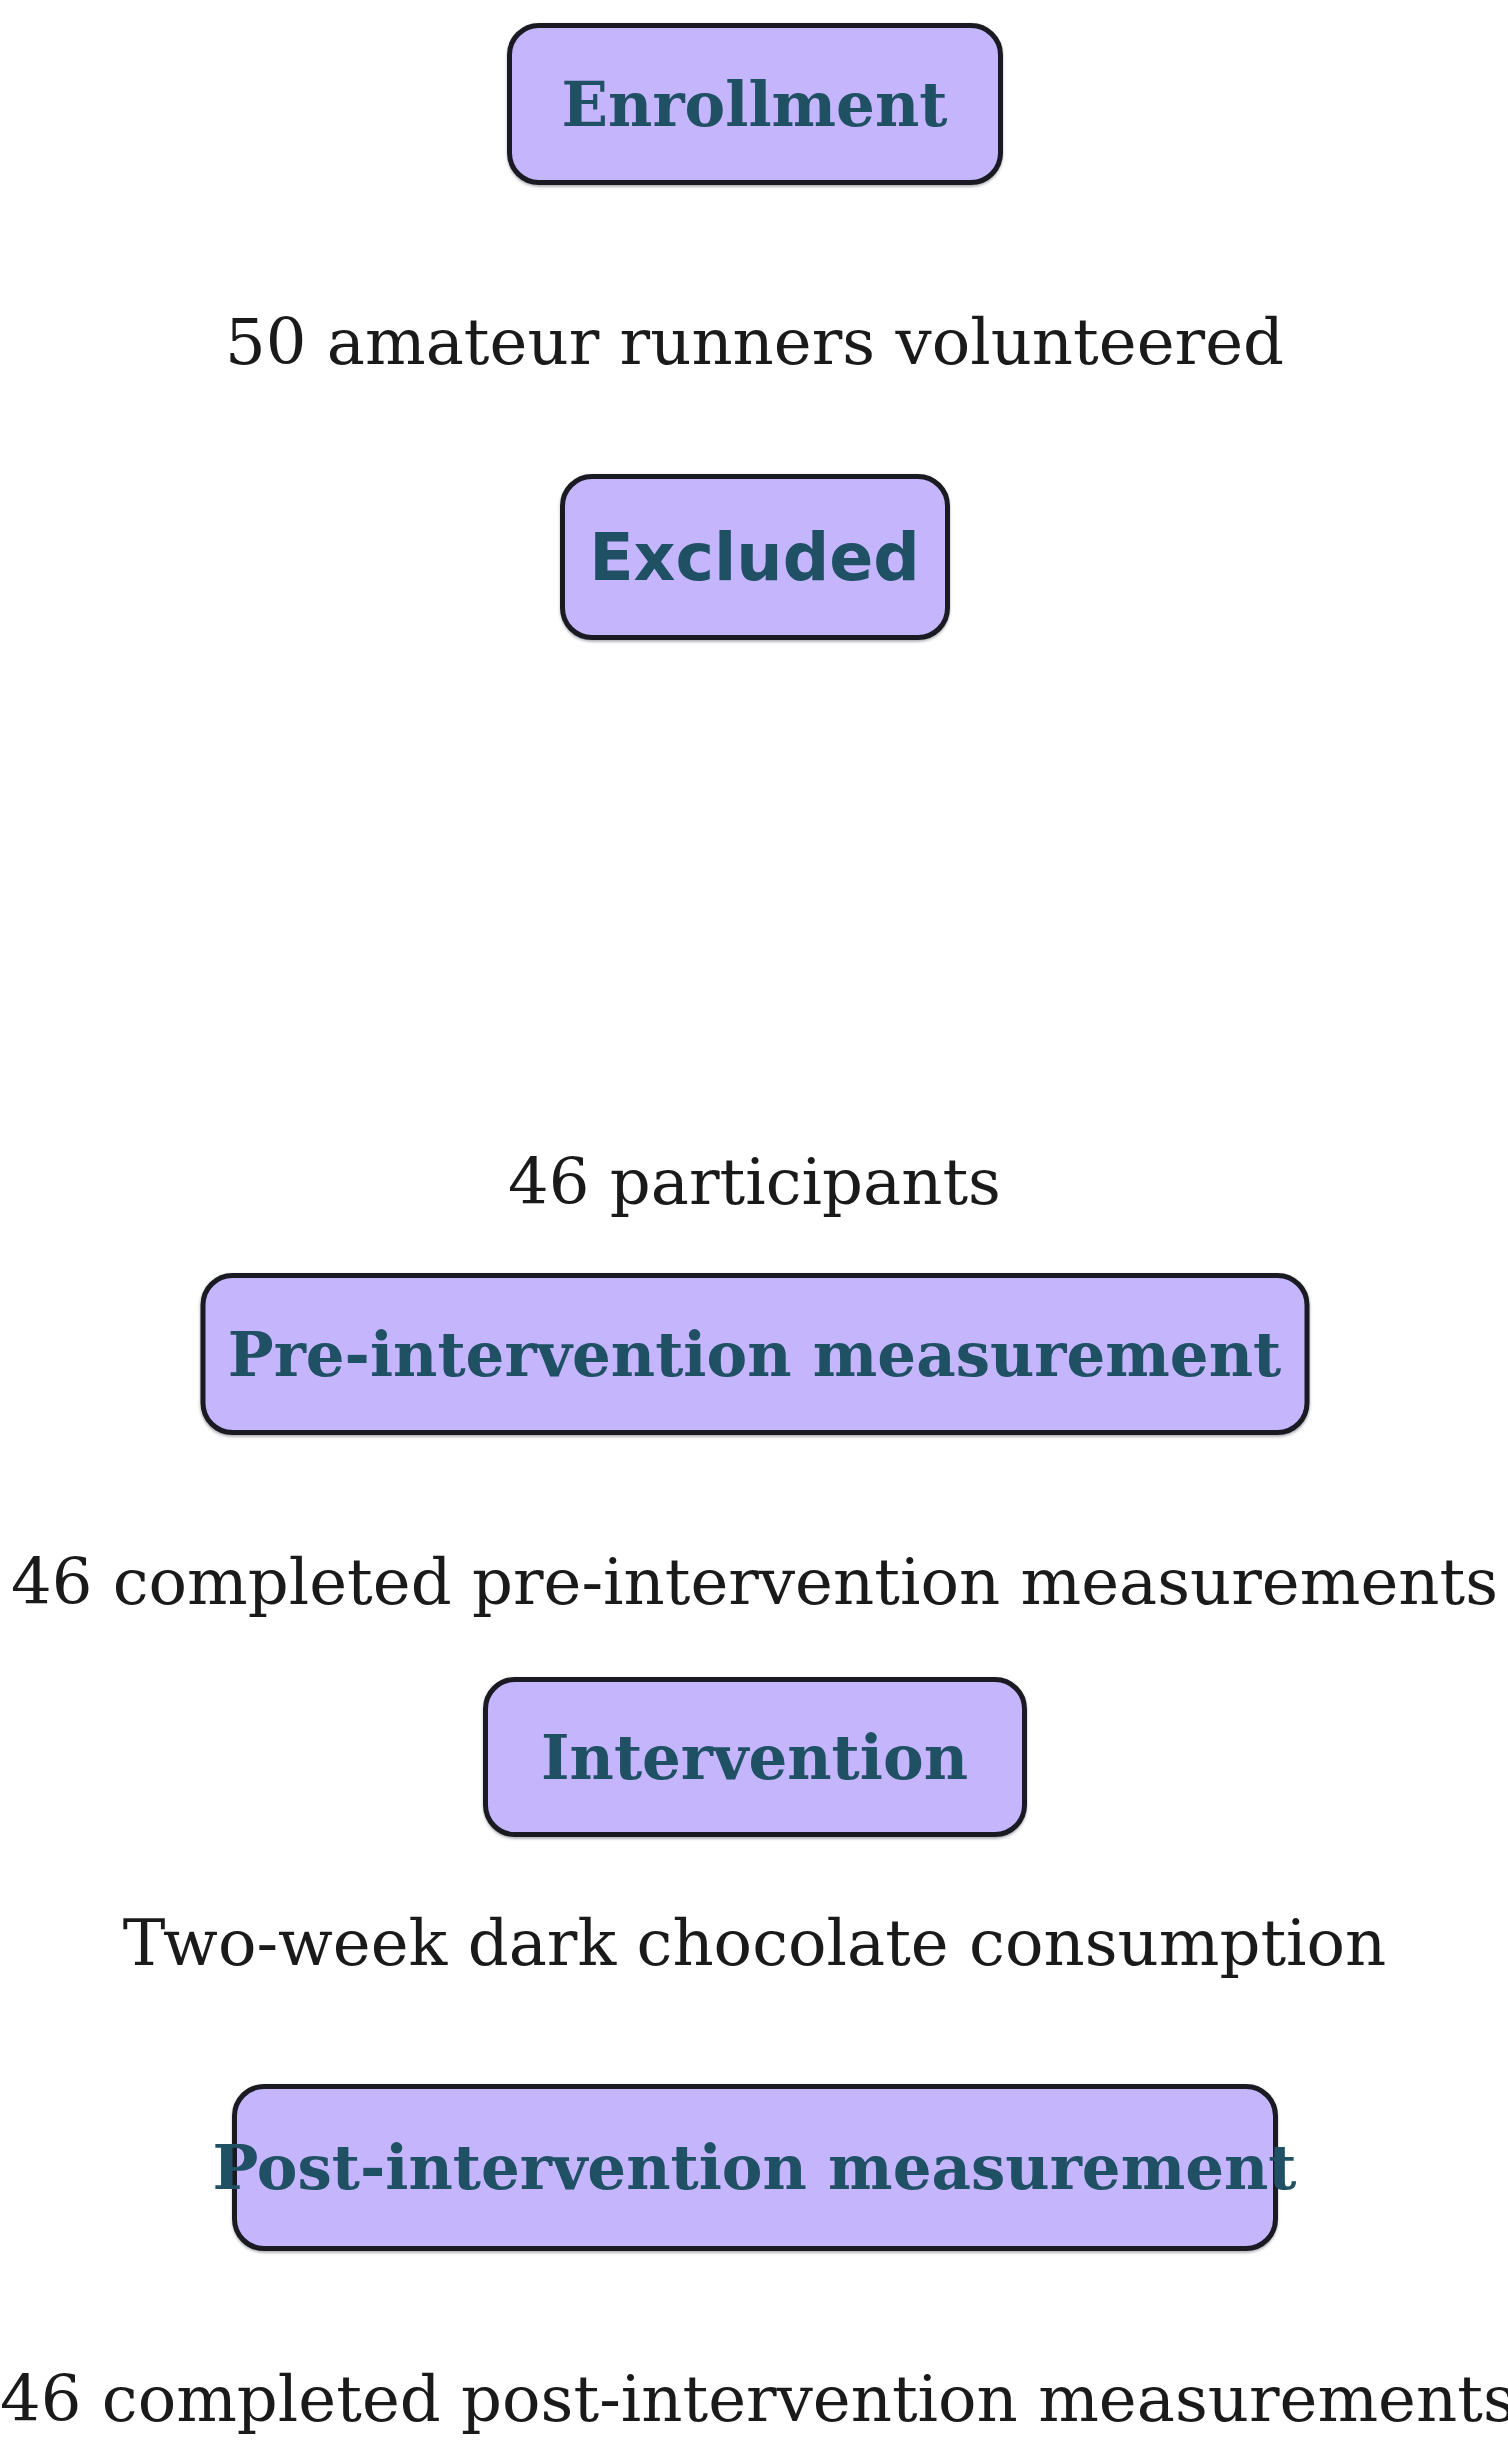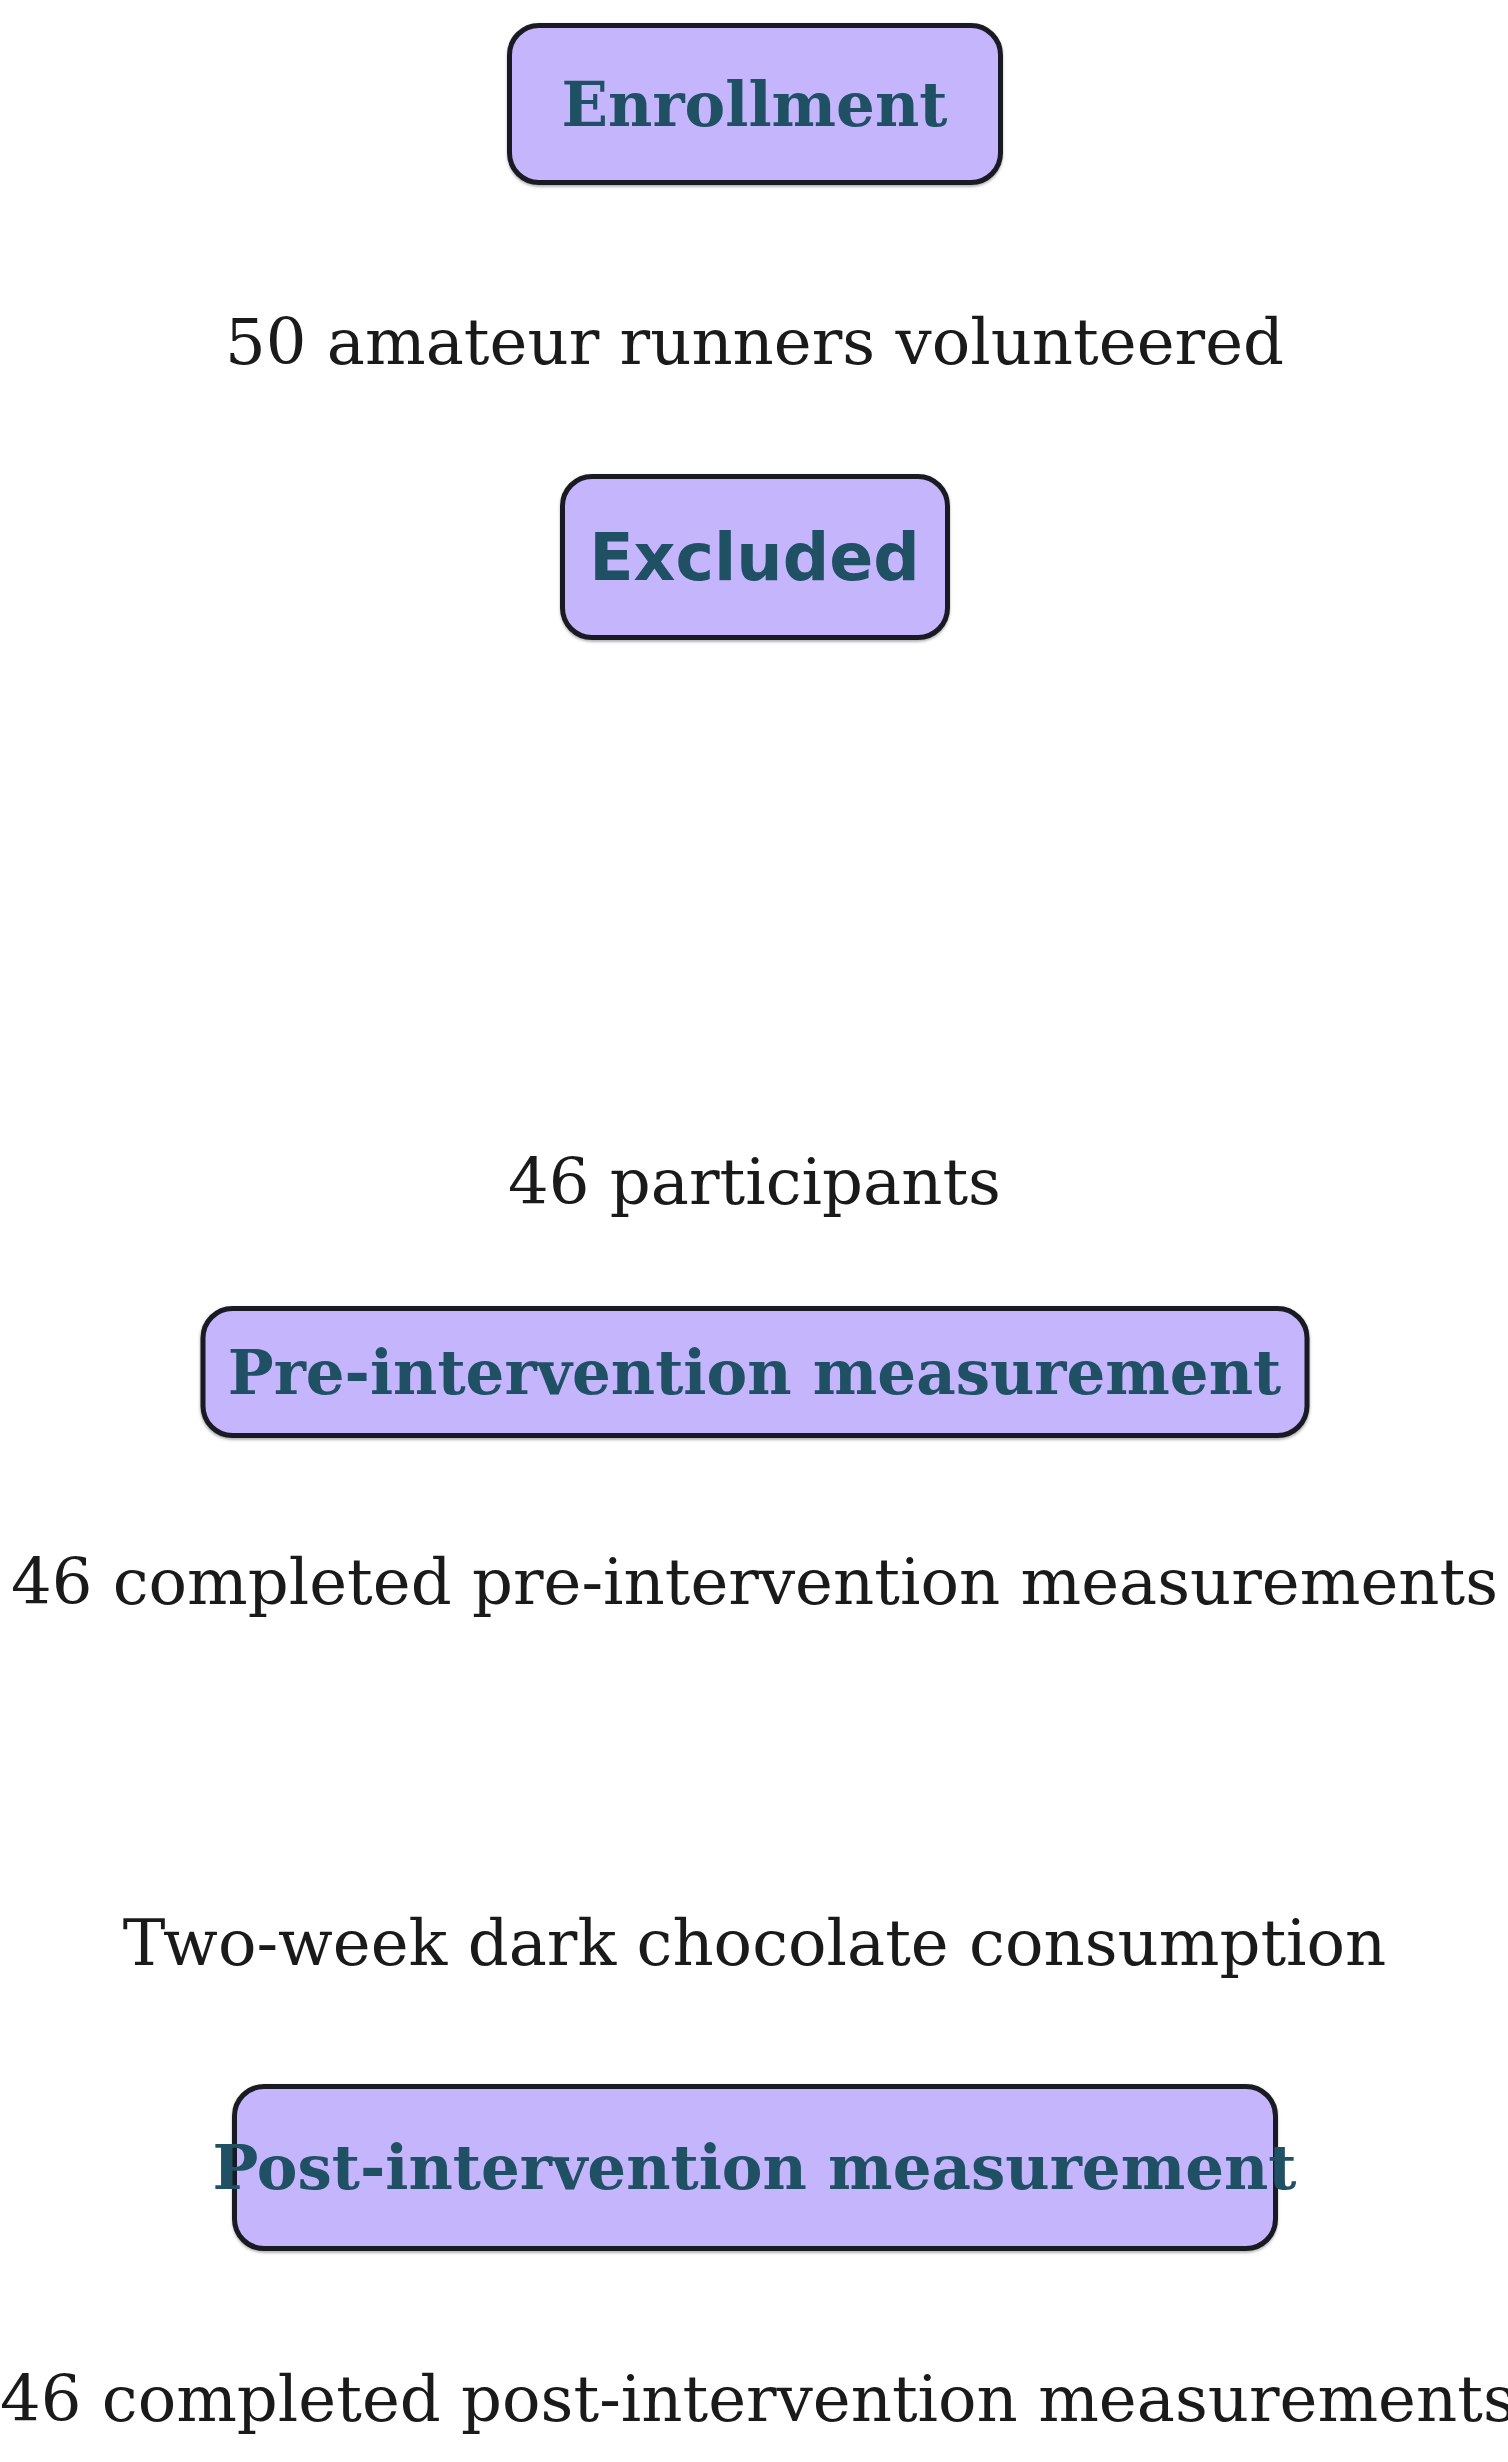--- a/index.html
+++ b/index.html
@@ -65,26 +65,29 @@
   <div class="detail-note" style="top:300px;">50 amateur runners volunteered</div>
 
   <div class="stage-box" style="top:474px; width:390px; height:166px;">
     <span class="stage-label sans">Excluded</span>
   </div>
 
 
 
   <div class="detail-note" style="top:1140px;">46 participants</div>
 
-  <div class="stage-box" style="top:1306px; width:1109px; height:132px;">
+  <div class="stage-box" style="top:1273px; width:1109px; height:162px;">
     <span class="stage-label">Pre-intervention measurement</span>
   </div>
 
   <div class="detail-note" style="top:1540px;">46 completed pre-intervention measurements</div>
 
+  <div class="stage-box" style="top:1677px; width:544px; height:160px;">
+    <span class="stage-label">Intervention</span>
+  </div>
 
   <div class="detail-note" style="top:1901px;">Two-week dark chocolate consumption</div>
 
   <div class="stage-box" style="top:2084px; width:1046px; height:167px;">
     <span class="stage-label">Post-intervention measurement</span>
   </div>
 
   <div class="detail-note" style="top:2357px;">46 completed post-intervention measurements</div>
 
 </div>

